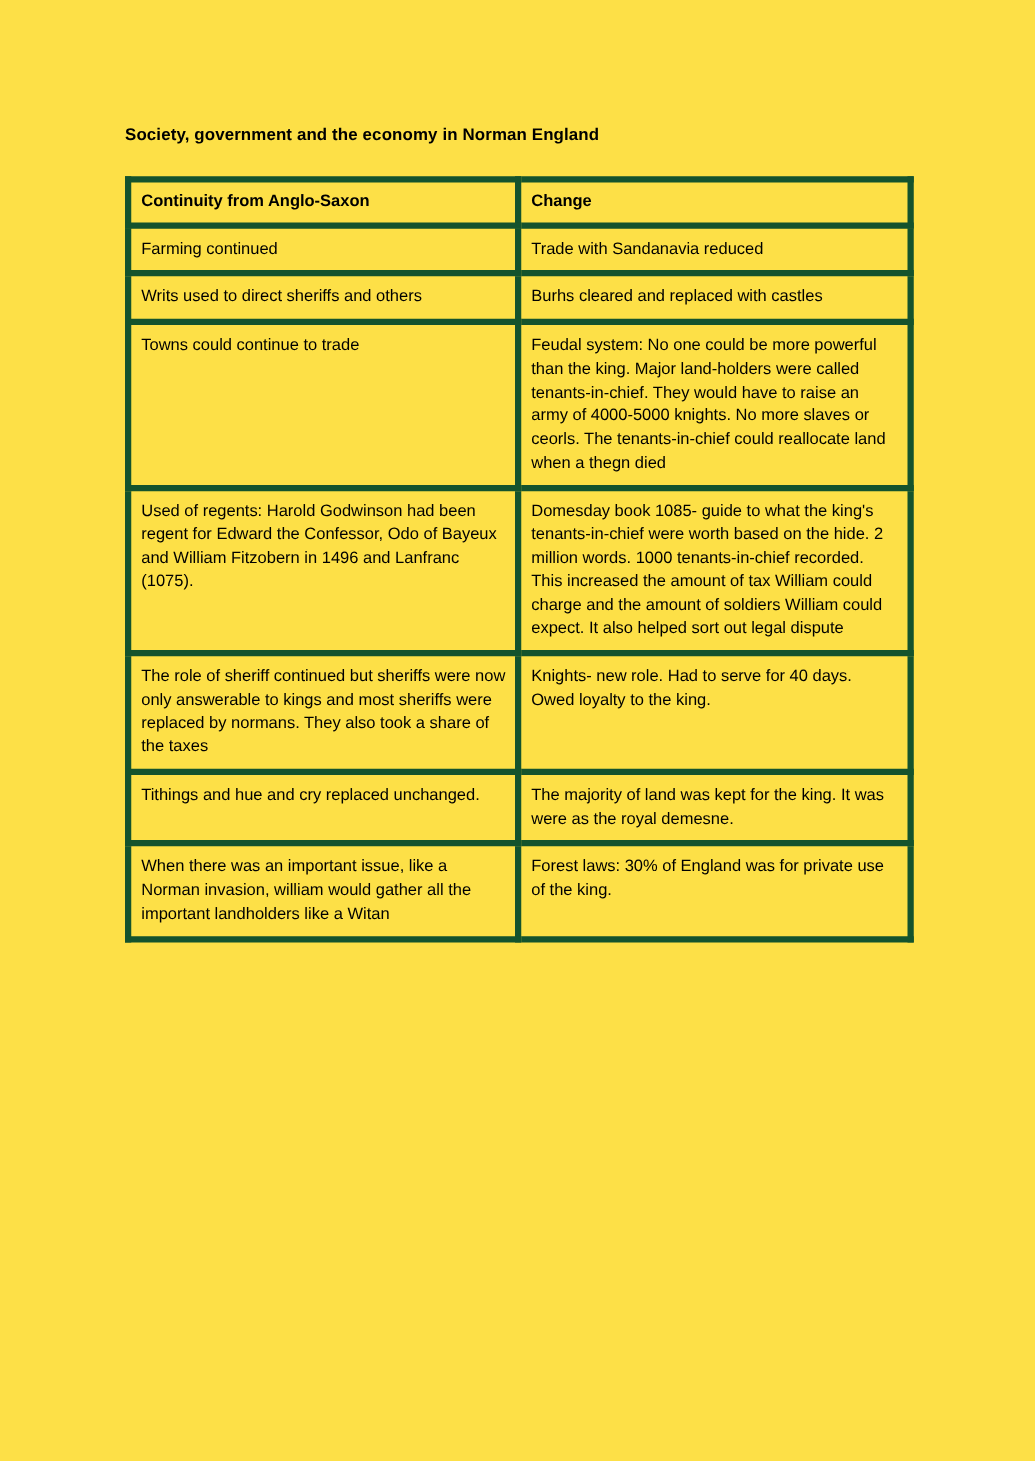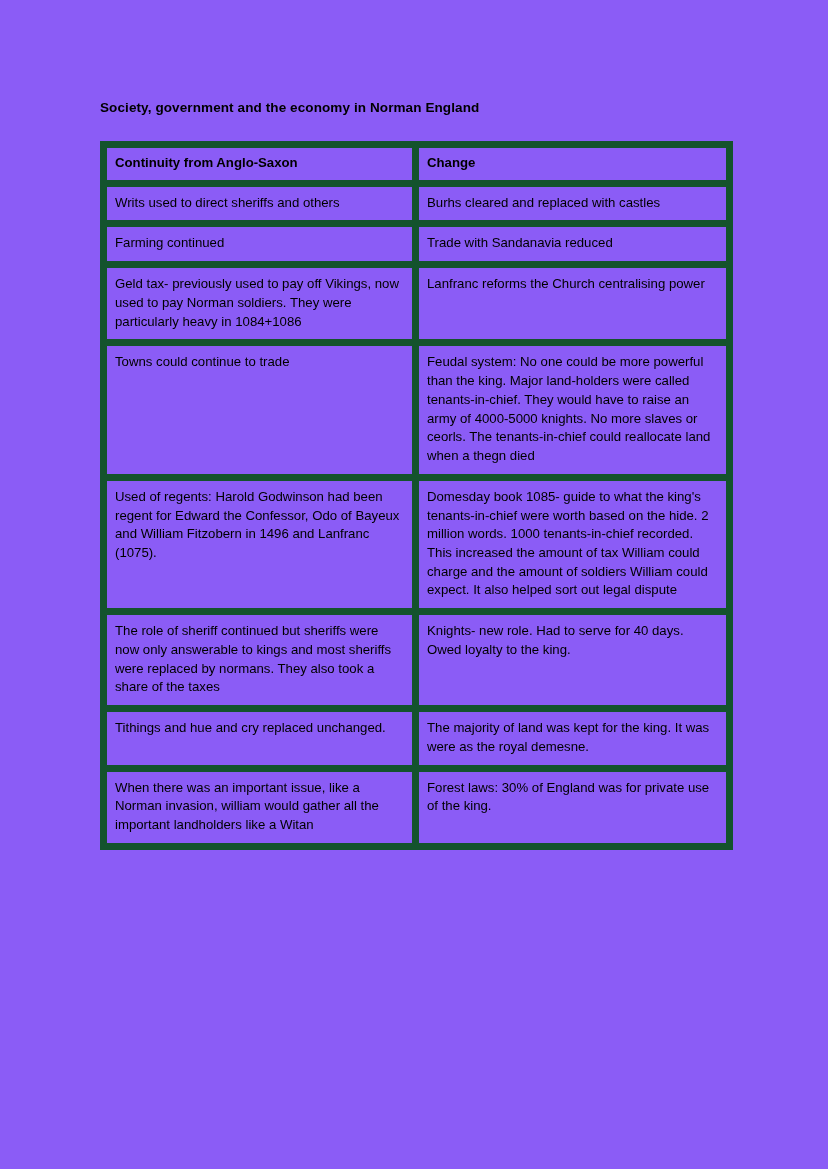--- a/index.html
+++ b/index.html
@@ -12,21 +12,21 @@
     height: 1169px;
     font-family: "Liberation Sans", sans-serif;
     color: #000000;
     -webkit-font-smoothing: antialiased;
   }
   .page {
     position: relative;
     width: 828px;
     height: 1169px;
     box-sizing: border-box;
-    background: #8b5cf6;
+    background: #fde047;
     overflow: hidden;
   }
   .doc-title {
     position: absolute;
     left: 100px;
     top: 99px;
     font-size: 13.5px;
     font-weight: bold;
     letter-spacing: 0.1px;
     line-height: 1.3;
@@ -41,21 +41,21 @@
   }
   table.grid {
     width: 626px;
     border-collapse: collapse;
     table-layout: fixed;
   }
   table.grid col.c1 { width: 312px; }
   table.grid col.c2 { width: 314px; }
   table.grid th,
   table.grid td {
-    border: 7px solid #14532d;
+    border: 5px solid #14532d;
     vertical-align: top;
     text-align: left;
     padding: 7px 7px 8px 8px;
     font-size: 13.2px;
     line-height: 1.42;
     color: #000000;
     word-wrap: break-word;
   }
   table.grid th {
     font-weight: bold;
@@ -82,40 +82,32 @@
       </colgroup>
       <thead>
         <tr>
           <th>Continuity from Anglo-Saxon</th>
           <th>Change</th>
         </tr>
       </thead>
       <tbody id="table-body">
           <tr>
             <td>
-              <span class="cell-text">Writs used to direct sheriffs and others</span>
-            </td>
-            <td>
-              <span class="cell-text">Burhs cleared and replaced with castles</span>
-            </td>
-          </tr>
-          <tr>
-            <td>
               <span class="cell-text">Farming continued</span>
             </td>
             <td>
               <span class="cell-text">Trade with Sandanavia reduced</span>
             </td>
           </tr>
           <tr>
             <td>
-              <span class="cell-text">Geld tax- previously used to pay off Vikings, now used to pay Norman soldiers. They were particularly heavy in 1084+1086</span>
+              <span class="cell-text">Writs used to direct sheriffs and others</span>
             </td>
             <td>
-              <span class="cell-text">Lanfranc reforms the Church centralising power</span>
+              <span class="cell-text">Burhs cleared and replaced with castles</span>
             </td>
           </tr>
           <tr>
             <td>
               <span class="cell-text">Towns could continue to trade</span>
             </td>
             <td>
               <span class="cell-text">Feudal system: No one could be more powerful than the king. Major land-holders were called tenants-in-chief. They would have to raise an army of 4000-5000 knights. No more slaves or ceorls. The tenants-in-chief could reallocate land when a thegn died</span>
             </td>
           </tr>

